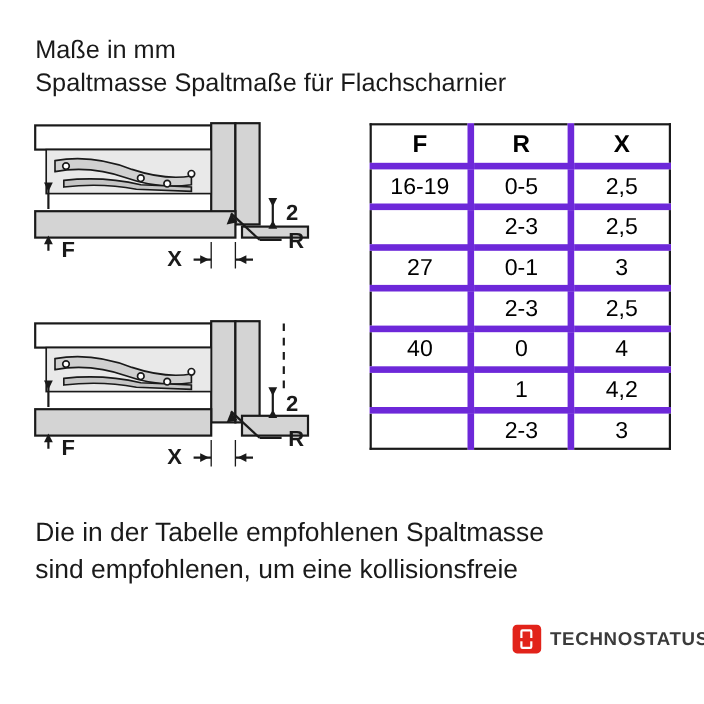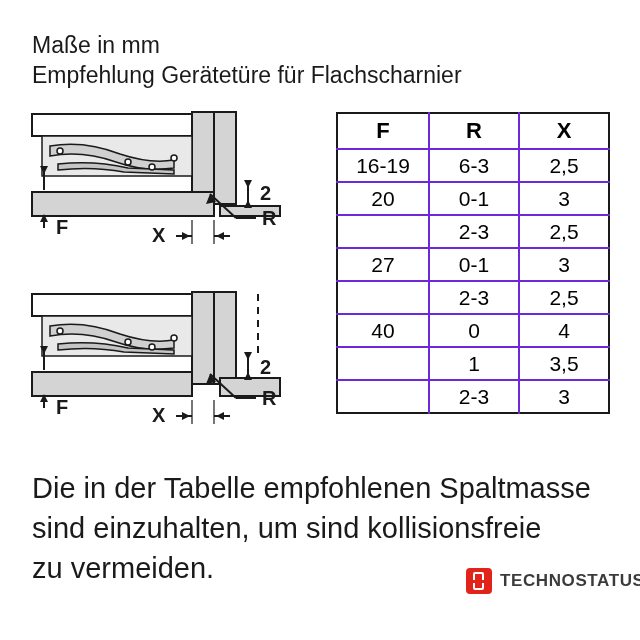--- a/index.html
+++ b/index.html
@@ -35,37 +35,37 @@
   }
 
   
   .para-block {
     position: absolute;
     left: 32px;
     top: 468px;
     line-height: 1.38;
   }
   .para-line {
-    font-size: 29px;
+    font-size: 24px;
     color: #1a1a1a;
     white-space: nowrap;
   }
 
   
   .table-wrap {
     position: absolute;
     left: 336px;
     top: 112px;
   }
   table.spec {
     border-collapse: collapse;
     font-size: 21px;
   }
   table.spec td, table.spec th {
-    border: 2px solid #6d28d9;
+    border: 6px solid #6d28d9;
     text-align: center;
     font-weight: normal;
     padding: 0;
     height: 31px;
     vertical-align: middle;
   }
   table.spec th {
     font-weight: bold;
     font-size: 22px;
     height: 34px;
@@ -137,21 +137,21 @@
     color: #3b3b3b;
   }
 </style>
 </head>
 <body>
 
 <div id="page">
 
   <div class="heading-block">
     <div class="heading-line">Maße in mm</div>
-    <div class="heading-line">Empfehlung Gerätetüre für Flachscharnier</div>
+    <div class="heading-line">Spaltmasse Spaltmaße für Flachscharnier</div>
   </div>
 
   <svg class="drawing" id="drawing-top" width="300" height="160" viewBox="0 0 300 160" xmlns="http://www.w3.org/2000/svg">
 
     <rect x="8" y="4" width="160" height="22" fill="#ffffff" stroke="#1a1a1a" stroke-width="2"></rect>
 
     <rect x="168" y="2" width="22" height="92" fill="#d4d4d4" stroke="#1a1a1a" stroke-width="2"></rect>
     <rect x="190" y="2" width="22" height="92" fill="#d4d4d4" stroke="#1a1a1a" stroke-width="2"></rect>
 
     <rect x="18" y="26" width="150" height="40" fill="#e9e9e9" stroke="#1a1a1a" stroke-width="1.5"></rect>
@@ -238,27 +238,22 @@
       <thead>
         <tr>
           <th class="col-f">F</th>
           <th class="col-r">R</th>
           <th class="col-x">X</th>
         </tr>
       </thead>
       <tbody>
         <tr>
           <td class="col-f">16-19</td>
-          <td class="col-r">6-3</td>
+          <td class="col-r">0-5</td>
           <td class="col-x">2,5</td>
-        </tr>
-        <tr>
-          <td class="col-f">20</td>
-          <td class="col-r">0-1</td>
-          <td class="col-x">3</td>
         </tr>
         <tr>
           <td class="col-f f-empty"></td>
           <td class="col-r">2-3</td>
           <td class="col-x">2,5</td>
         </tr>
         <tr>
           <td class="col-f">27</td>
           <td class="col-r">0-1</td>
           <td class="col-x">3</td>
@@ -269,35 +264,34 @@
           <td class="col-x">2,5</td>
         </tr>
         <tr>
           <td class="col-f">40</td>
           <td class="col-r">0</td>
           <td class="col-x">4</td>
         </tr>
         <tr>
           <td class="col-f f-empty"></td>
           <td class="col-r">1</td>
-          <td class="col-x">3,5</td>
+          <td class="col-x">4,2</td>
         </tr>
         <tr>
           <td class="col-f f-empty"></td>
           <td class="col-r">2-3</td>
           <td class="col-x">3</td>
         </tr>
       </tbody>
     </table>
   </div>
 
   <div class="para-block">
     <div class="para-line">Die in der Tabelle empfohlenen Spaltmasse</div>
-    <div class="para-line">sind einzuhalten, um sind kollisionsfreie</div>
-    <div class="para-line">zu vermeiden.</div>
+    <div class="para-line">sind empfohlenen, um eine kollisionsfreie</div>
   </div>
 
   <div class="logo">
     <span class="logo-mark"></span>
     <span class="logo-text">TECHNOSTATUS</span>
   </div>
 
 </div>
 
 </body></html>

